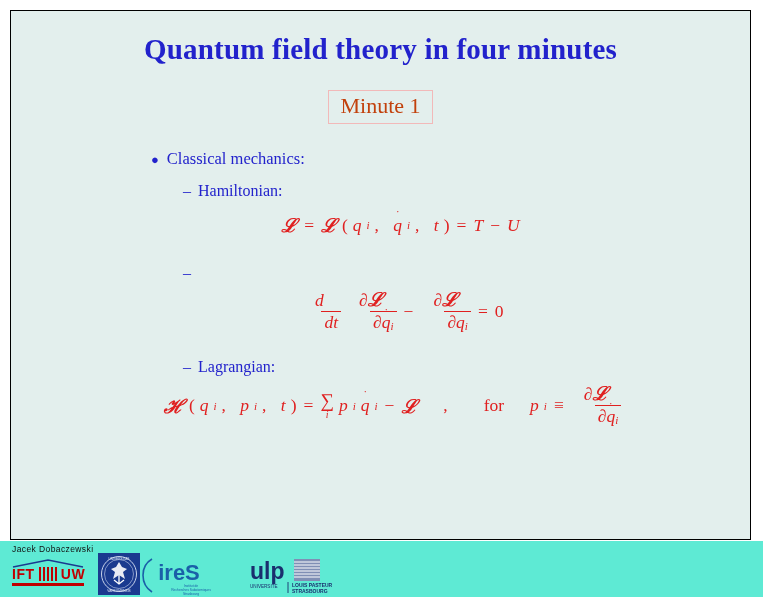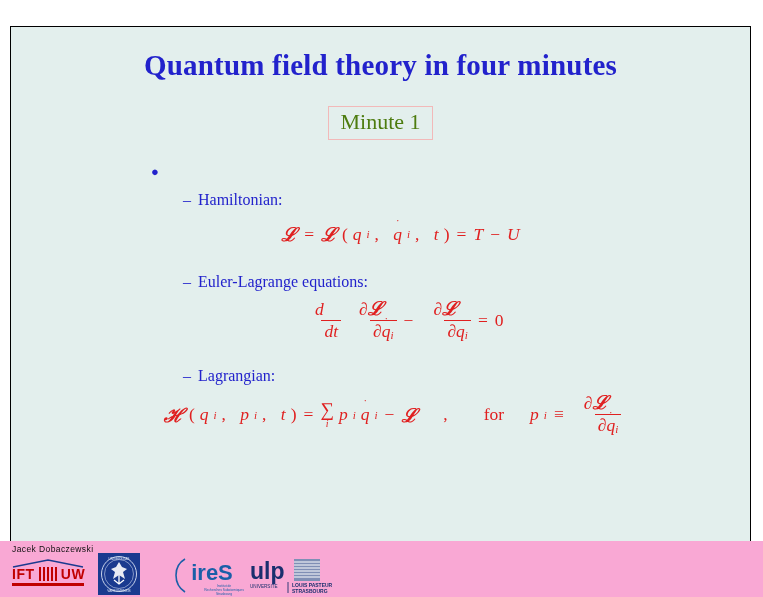--- a/index.html
+++ b/index.html
@@ -2,33 +2,33 @@
 <html><head>
 <meta charset="utf-8">
 <style>
   html,body{margin:0;padding:0;}
   body{
     width:763px;height:597px;background:#ffffff;
     font-family:"Liberation Serif", serif;
     overflow:hidden;position:relative;
   }
   .slide-frame{
-    position:absolute;left:10px;top:26px;width:741px;height:530px;
+    position:absolute;left:10px;top:10px;width:741px;height:530px;
     background:#e3efed;border:1.5px solid #000000;box-sizing:border-box;
   }
   .slide-title{
     text-align:center;margin-top:22px;
     font-size:29px;font-weight:bold;color:#2222cc;
     font-family:"Liberation Serif", serif;letter-spacing:.2px;
   }
   .minute-wrap{text-align:center;margin-top:24px;}
   .minute-box{
     display:inline-block;padding:2px 11px 4px 11px;
     border:1px solid #f2b9b9;
-    color:#4d7c0f;font-size:22px;font-family:"Liberation Serif", serif;
+    color:#c2410c;font-size:22px;font-family:"Liberation Serif", serif;
     line-height:1.18;
   }
   .content{position:absolute;left:0;top:138px;width:100%;}
   .bullet-row{
     margin-left:140px;color:#2222cc;font-size:16.5px;
     display:flex;align-items:baseline;gap:8px;
   }
   .dot{font-size:13px;line-height:1;color:#2222cc;}
   .sub-row{
     margin-left:172px;margin-top:13px;color:#2222cc;font-size:16px;
@@ -55,21 +55,21 @@
   .frac .den{padding:1px 3px 0 3px;border-top:1.3px solid #e02020;margin-left:24px;}
   .sumop{display:inline-flex;flex-direction:column;align-items:center;line-height:1;}
   .sumop .sig{font-size:19px;font-style:normal;}
   .sumop .idx{font-size:10px;font-style:italic;}
   .op{font-style:normal;padding:0 2px;}
   .roman{font-style:normal;}
   .spacer-wide{display:inline-block;width:26px;}
   .spacer-med{display:inline-block;width:16px;}
 
   
-  .footer{position:absolute;left:0;top:541px;width:763px;height:56px;background:#f9a8d4;}
+  .footer{position:absolute;left:0;top:541px;width:763px;height:56px;background:#5eead4;}
   .author{
     position:absolute;left:12px;top:3px;font-family:"Liberation Sans", sans-serif;
     font-size:8.5px;color:#111;letter-spacing:.4px;white-space:nowrap;
   }
   .logo{position:absolute;}
 
   
   .ift{left:12px;top:14px;width:72px;height:36px;}
   .ift .roofline{position:absolute;left:0;top:4px;width:72px;height:9px;}
   .ift .txt{
@@ -77,21 +77,21 @@
     font-family:"Liberation Sans", sans-serif;font-weight:bold;font-size:14px;color:#c00000;
     letter-spacing:.5px;line-height:1;
   }
   .ift .cols{position:absolute;left:26px;top:12px;width:20px;height:14px;}
   .ift .base{position:absolute;left:0;top:28px;width:72px;height:2.5px;background:#c00000;}
 
   
   .uw{left:98px;top:12px;width:42px;height:42px;background:#1a3a8f;}
 
   
-  .ires{left:172px;top:12px;width:80px;height:44px;}
+  .ires{left:139px;top:12px;width:80px;height:44px;}
 
   
   .ulp{left:248px;top:14px;width:86px;height:40px;text-align:right;}
 
   
   .ria{left:587px;top:18px;width:166px;height:34px;}
 </style>
 </head>
 <body>
 
@@ -100,20 +100,21 @@
   <div class="slide-title">Quantum field theory in four minutes</div>
 
   <div class="minute-wrap">
     <div class="minute-box">Minute 1</div>
   </div>
 
   <div class="content">
 
     <div class="bullet-row">
       <span class="dot">●</span>
+      <span>Classical mechanics:</span>
     </div>
 
     <div class="sub-row">
       <span class="dash">–</span>
       <span>Hamiltonian:</span>
     </div>
 
     <div class="eq eq-lag">
       <span class="mathrow">
         <span class="script">ℒ</span>
@@ -121,21 +122,20 @@
         <span class="script">ℒ</span><span class="roman">(</span><span>q</span><span class="sub">i</span><span class="roman">,</span>&nbsp;<span class="dotted"><span class="dotmark">˙</span><span>q</span></span><span class="sub">i</span><span class="roman">,</span>&nbsp;<span>t</span><span class="roman">)</span>
         <span class="op">=</span>
         <span>T</span>
         <span class="op">−</span>
         <span>U</span>
       </span>
     </div>
 
     <div class="sub-row" style="margin-top:26px;">
       <span class="dash">–</span>
-      <span>Euler-Lagrange equations:</span>
     </div>
 
     <div class="eq eq-el">
       <span class="mathrow">
         <span class="frac">
           <span class="num">d</span>
           <span class="den">dt</span>
         </span>
         <span class="frac">
           <span class="num"><span class="roman">∂</span><span class="script">ℒ</span></span>

